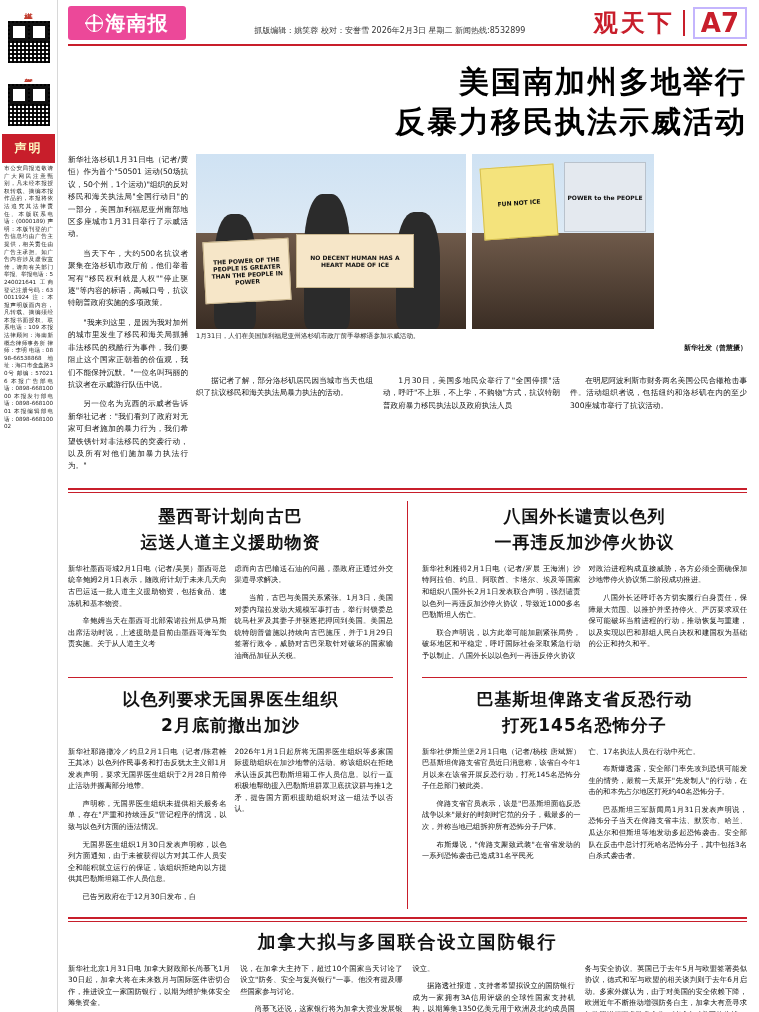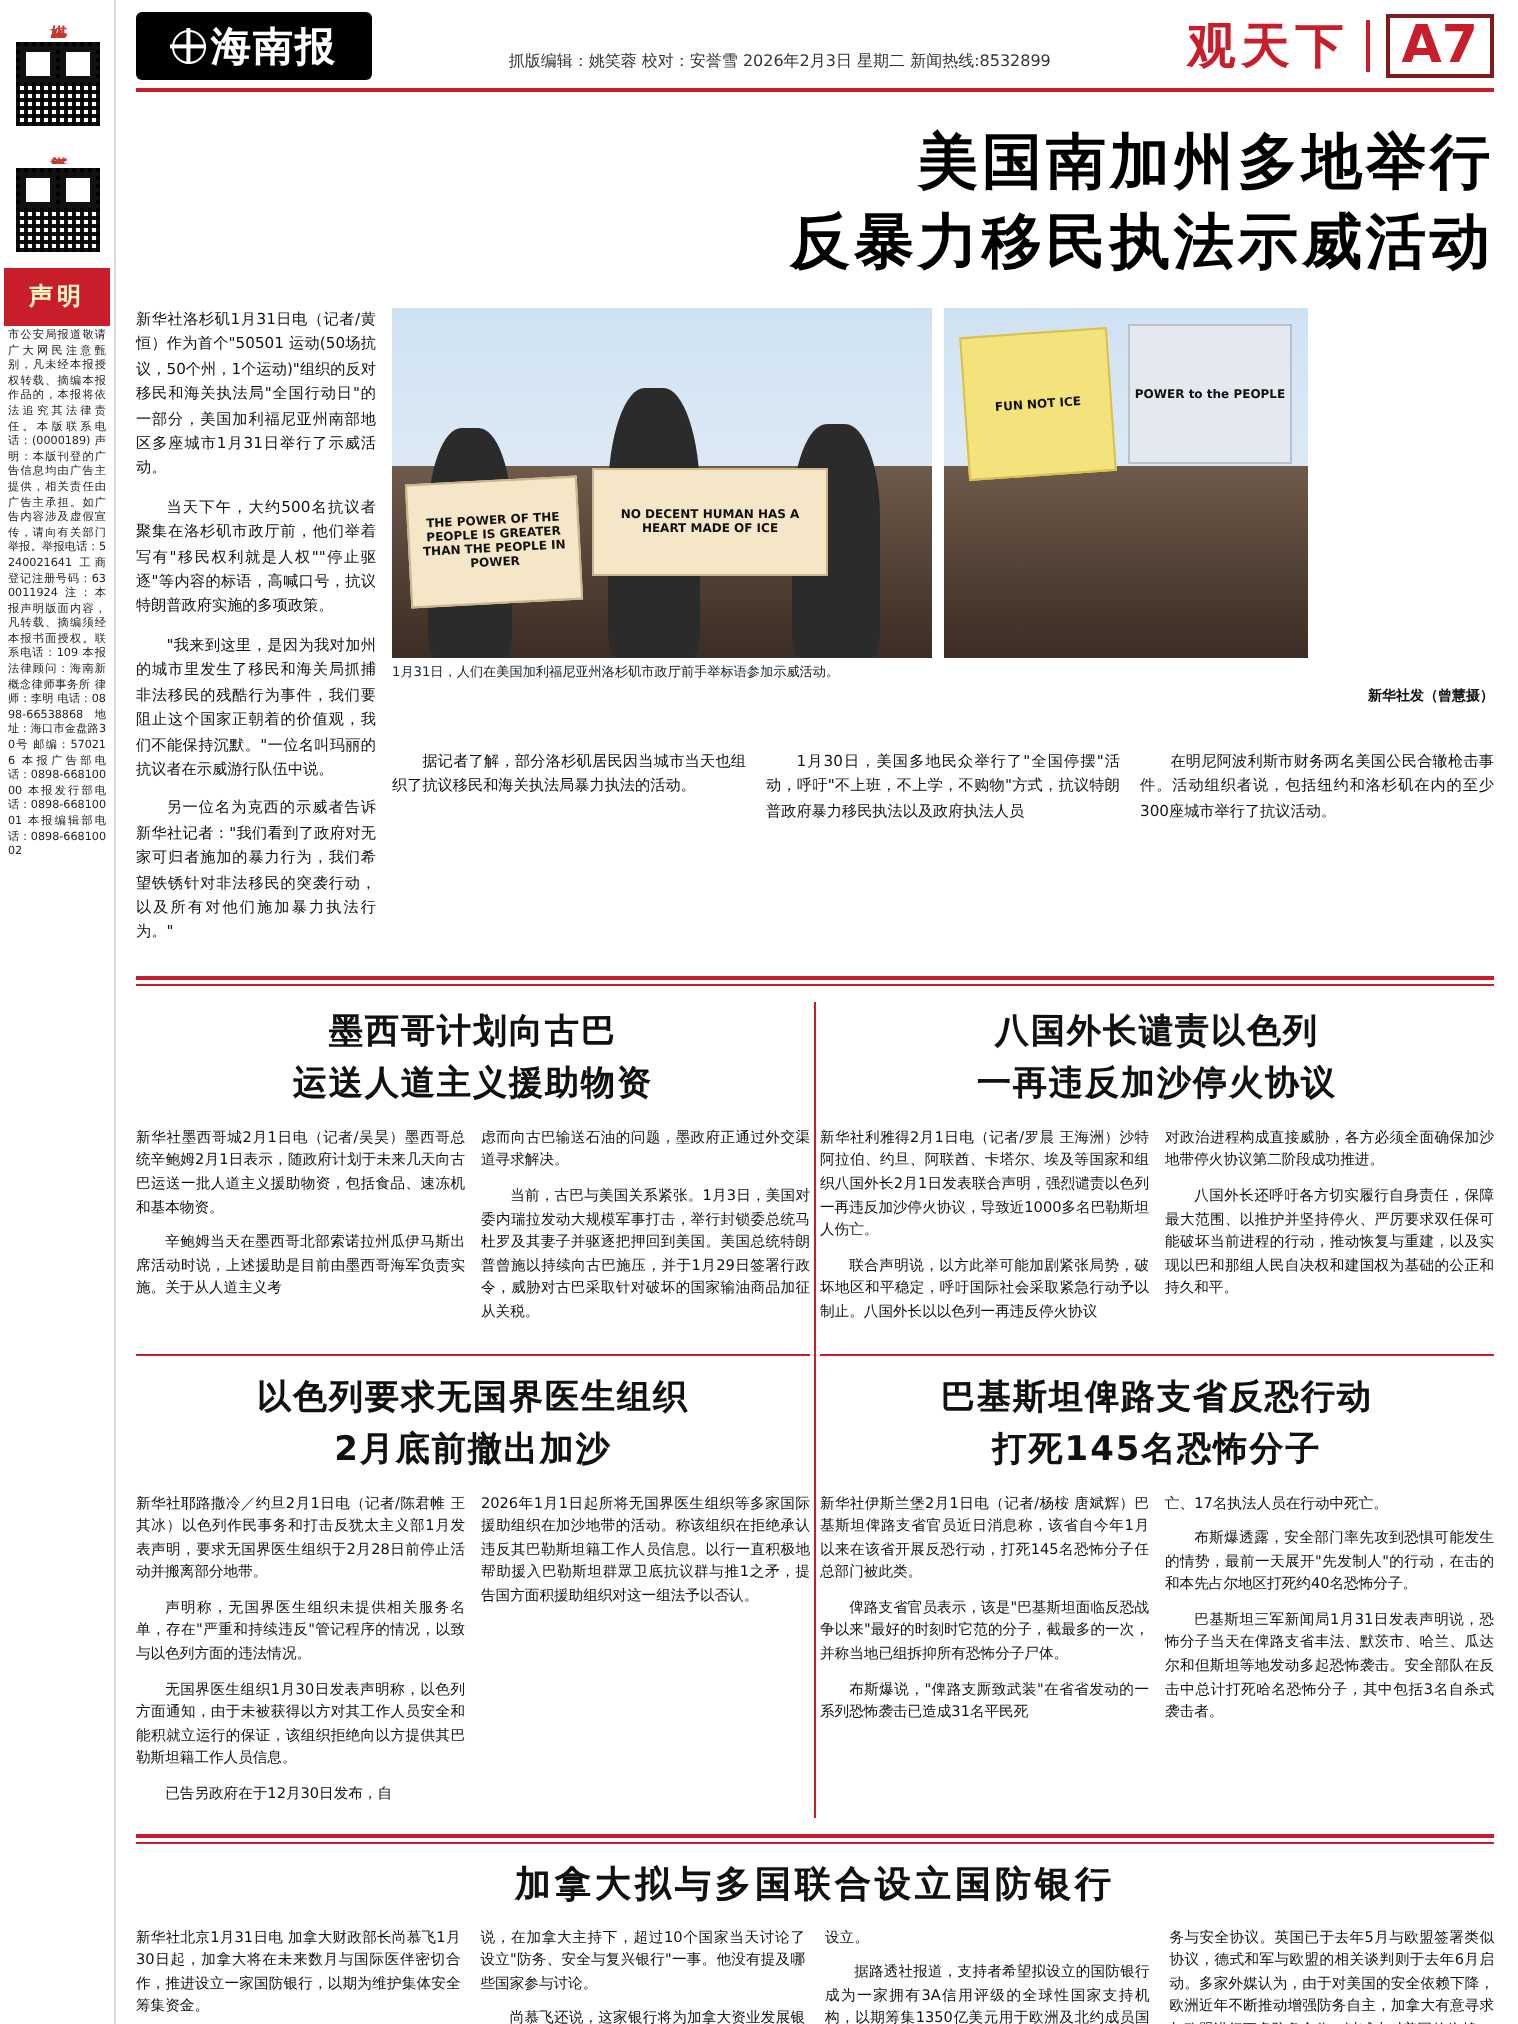--- a/index.html
+++ b/index.html
@@ -46,37 +46,37 @@
     background:#c81e2b; color:#fef9c3; font-weight:bold; font-size:12px;
     text-align:center; padding:6px 2px; letter-spacing:2px;
   }
 
   
   .main { position: absolute; left: 58px; top: 0; width: 701px; height: 1012px; padding: 6px 12px 0 10px; }
 
   
   .masthead { display:flex; align-items:center; border-bottom:2px solid #c81e2b; padding-bottom:4px; }
   .logo-box {
-    width: 118px; height: 34px; background:#000000; border-radius:3px;
+    width: 118px; height: 34px; background:#ec4899; border-radius:3px;
     display:flex; align-items:center; justify-content:center; gap:3px;
     color:#fff;
   }
   .logo-globe {
     width:17px;height:17px;border-radius:50%;border:1.6px solid #fff; position:relative; flex:none;
   }
   .logo-globe::before{content:"";position:absolute;left:50%;top:-1.6px;bottom:-1.6px;width:1.6px;background:#fff;transform:translateX(-50%);}
   .logo-globe::after{content:"";position:absolute;top:50%;left:-1.6px;right:-1.6px;height:1.6px;background:#fff;transform:translateY(-50%);}
   .logo-text { font-size:20px; font-weight:bold; letter-spacing:1px; font-family:"DejaVu Sans",sans-serif; }
   .masthead-mid { flex:1; text-align:center; font-size:8px; color:#333; padding-top:14px; }
   .masthead-right { display:flex; align-items:center; gap:8px; }
   .section-name { font-size:24px; font-weight:bold; color:#c81e2b; letter-spacing:3px; }
   .vline { width:2px; height:26px; background:#c81e2b; }
   .page-no {
     font-size:26px; font-weight:bold; color:#c81e2b; letter-spacing:0px;
-    border:2px solid #7f1d1d; padding:0 6px; line-height:28px;
+    border:2px solid #c4b5fd; padding:0 6px; line-height:28px;
   }
 
   
   .headline {
     text-align:right; font-size:30px; font-weight:bold; line-height:40px;
     letter-spacing:2px; margin:16px 0 12px 0; color:#000;
     font-family:"DejaVu Sans","Liberation Sans",sans-serif;
   }
 
   
@@ -104,21 +104,21 @@
   .photo-caption { font-size:6.6px; line-height:9px; margin-top:3px; color:#222; }
   .photo-credit { font-size:7px; text-align:right; color:#111; font-weight:bold; margin-top:2px;}
   .lead-tails { display:flex; gap:10px; margin-top:22px; }
   .lead-tail { flex:1; font-size:7.6px; line-height:12.4px; text-align:justify; }
   .lead-tail p { margin:0; text-indent:2em; }
 
   .hr-red { height:2px; background:#c81e2b; margin:8px 0 0 0; }
   .hr-thin { height:1px; background:#c81e2b; margin:2px 0 8px 0; }
 
   
-  .cols { display:flex; gap:2px; }
+  .cols { display:flex; gap:14px; }
   .col { flex:1; }
   .vdivider { width:1px; background:#c81e2b; }
 
   .subhead {
     text-align:center; font-size:17px; font-weight:bold; line-height:26px;
     letter-spacing:1px; margin:2px 0 8px 0;
   }
   .article { display:flex; gap:8px; font-size:7.3px; line-height:11.6px; text-align:justify; }
   .article .c { flex:1; }
   .article p { margin:0 0 6px 0; text-indent:2em; }

